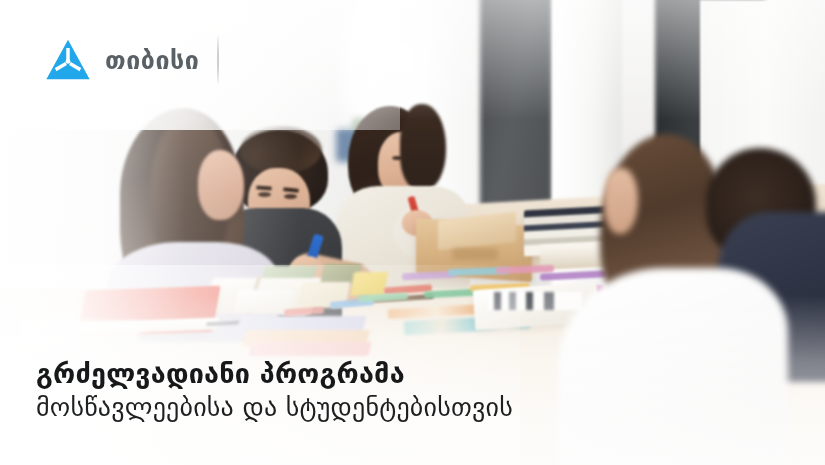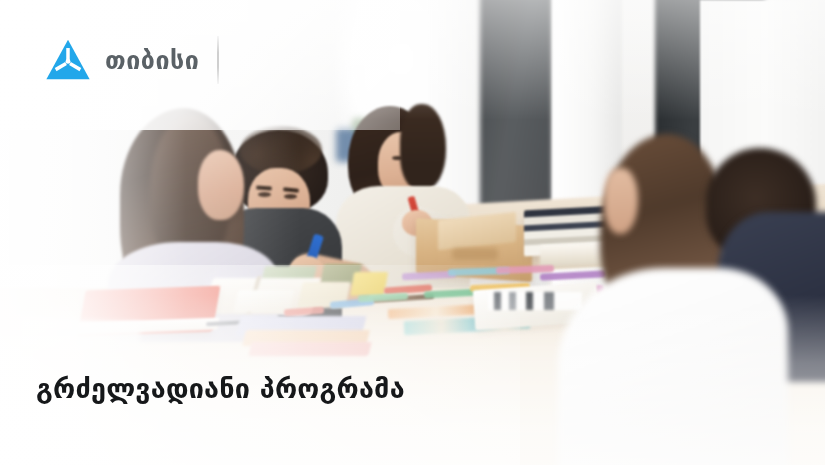--- a/index.html
+++ b/index.html
@@ -693,21 +693,21 @@
     bottom: 42px;
     z-index: 20;
   }
   .headline-main {
     font-size: 27px;
     font-weight: 700;
     color: #16181a;
     line-height: 1.18;
     letter-spacing: .2px;
     white-space: nowrap;
-    margin-bottom: 18px;
+    margin-bottom: 2px;
   }
   .headline-sub {
     font-size: 26px;
     font-weight: 400;
     color: #1d1f21;
     line-height: 1.2;
     letter-spacing: .2px;
     white-space: nowrap;
   }
 </style>
@@ -839,15 +839,16 @@
     </svg>
 
     <span class="tbc-word">თიბისი</span>
 
     <span class="logo-divider"></span>
 
   </div>
 
   <div class="headline">
     <div class="headline-main">გრძელვადიანი პროგრამა</div>
+    <div class="headline-sub">მოსწავლეებისა და სტუდენტებისთვის</div>
   </div>
 
 </div>
 
 </body></html>

